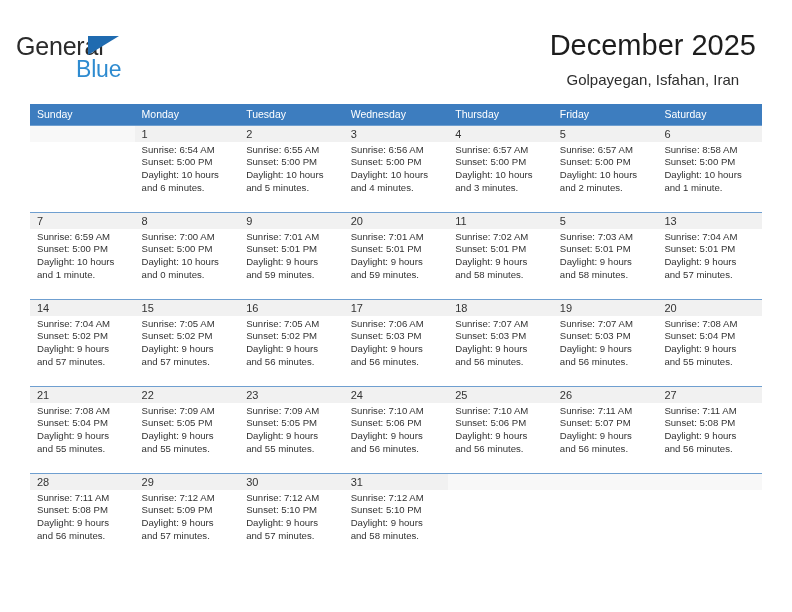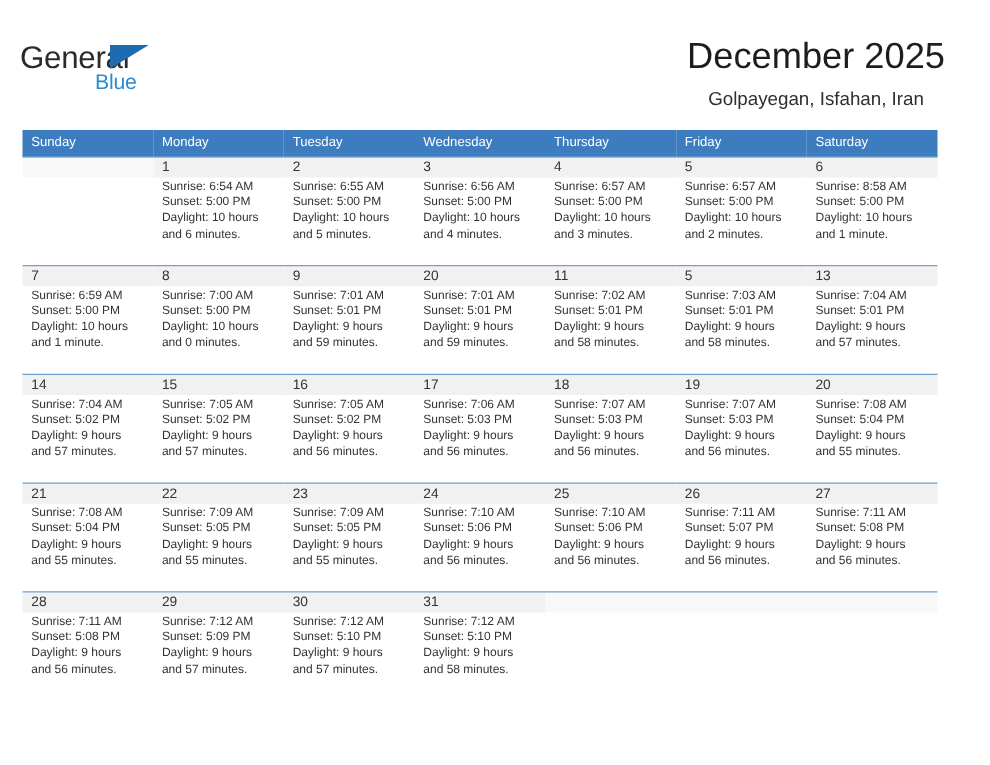--- a/index.html
+++ b/index.html
@@ -55,21 +55,21 @@
     top: 4px;
     width: 0;
     height: 0;
     border-left: 31px solid #1f6bb0;
     border-bottom: 19px solid transparent;
   }
   .logo-blue {
     position: absolute;
     left: 60px;
     top: 24px;
-    font-size: 17px;
+    font-size: 23px;
     letter-spacing: -0.2px;
     color: #2e8bd0;
   }
 
   .title-block {
     position: absolute;
     right: 36px;
     top: 28px;
     text-align: center;
     margin-left: 37px;
@@ -85,21 +85,21 @@
     margin-top: 9px;
     font-size: 15px;
     color: #2e2e2e;
     line-height: 18px;
     white-space: nowrap;
   }
 
   
   .calendar {
     position: absolute;
-    left: 18px;
+    left: 30px;
     top: 104px;
     width: 732px;
     border-collapse: collapse;
     table-layout: fixed;
   }
   .calendar th,
   .calendar td {
     padding: 0;
     margin: 0;
     vertical-align: top;

